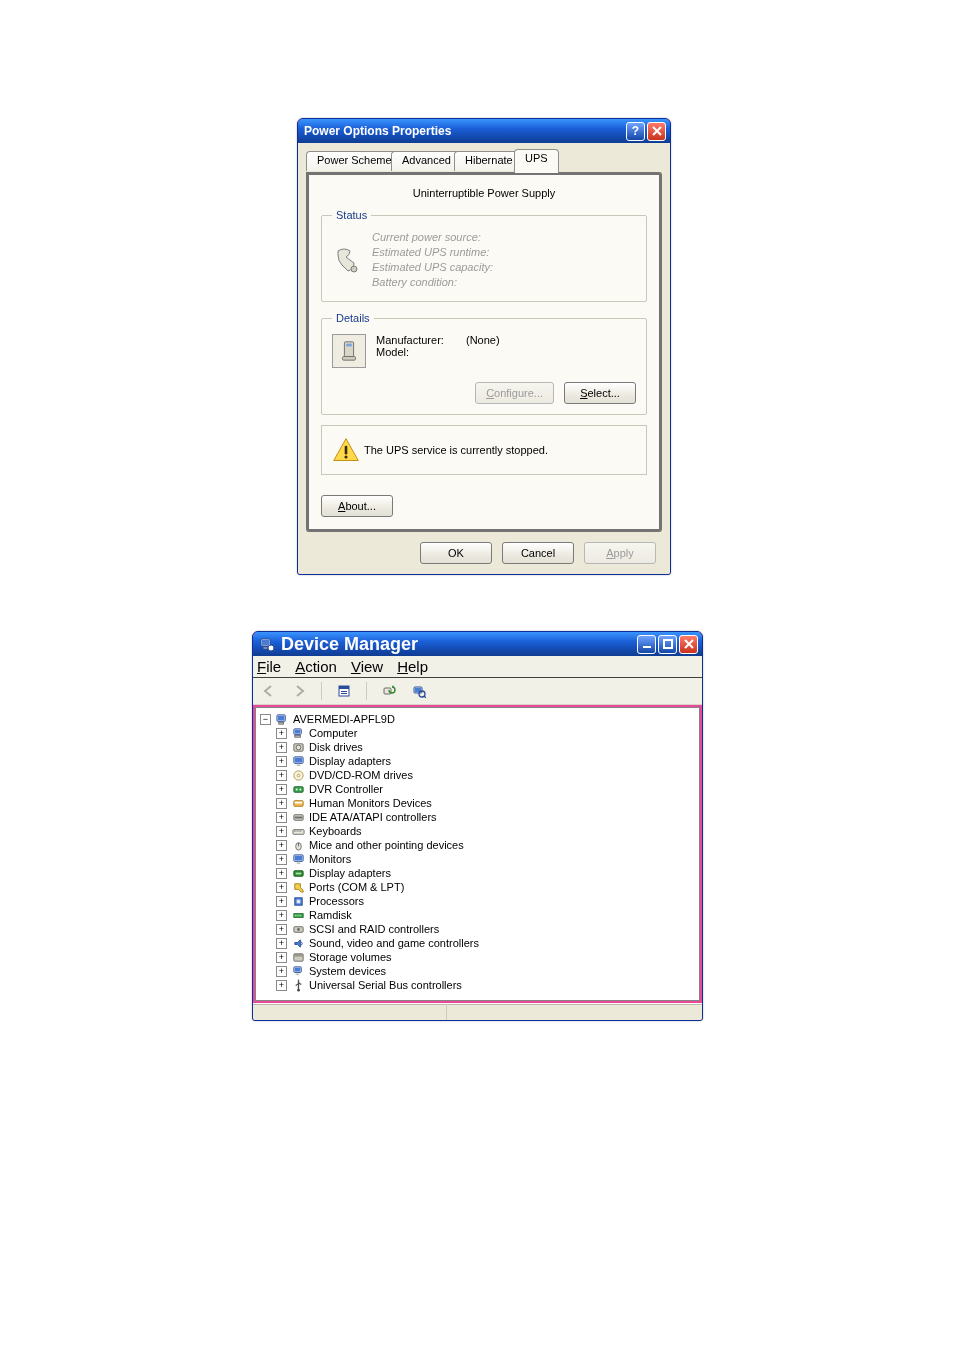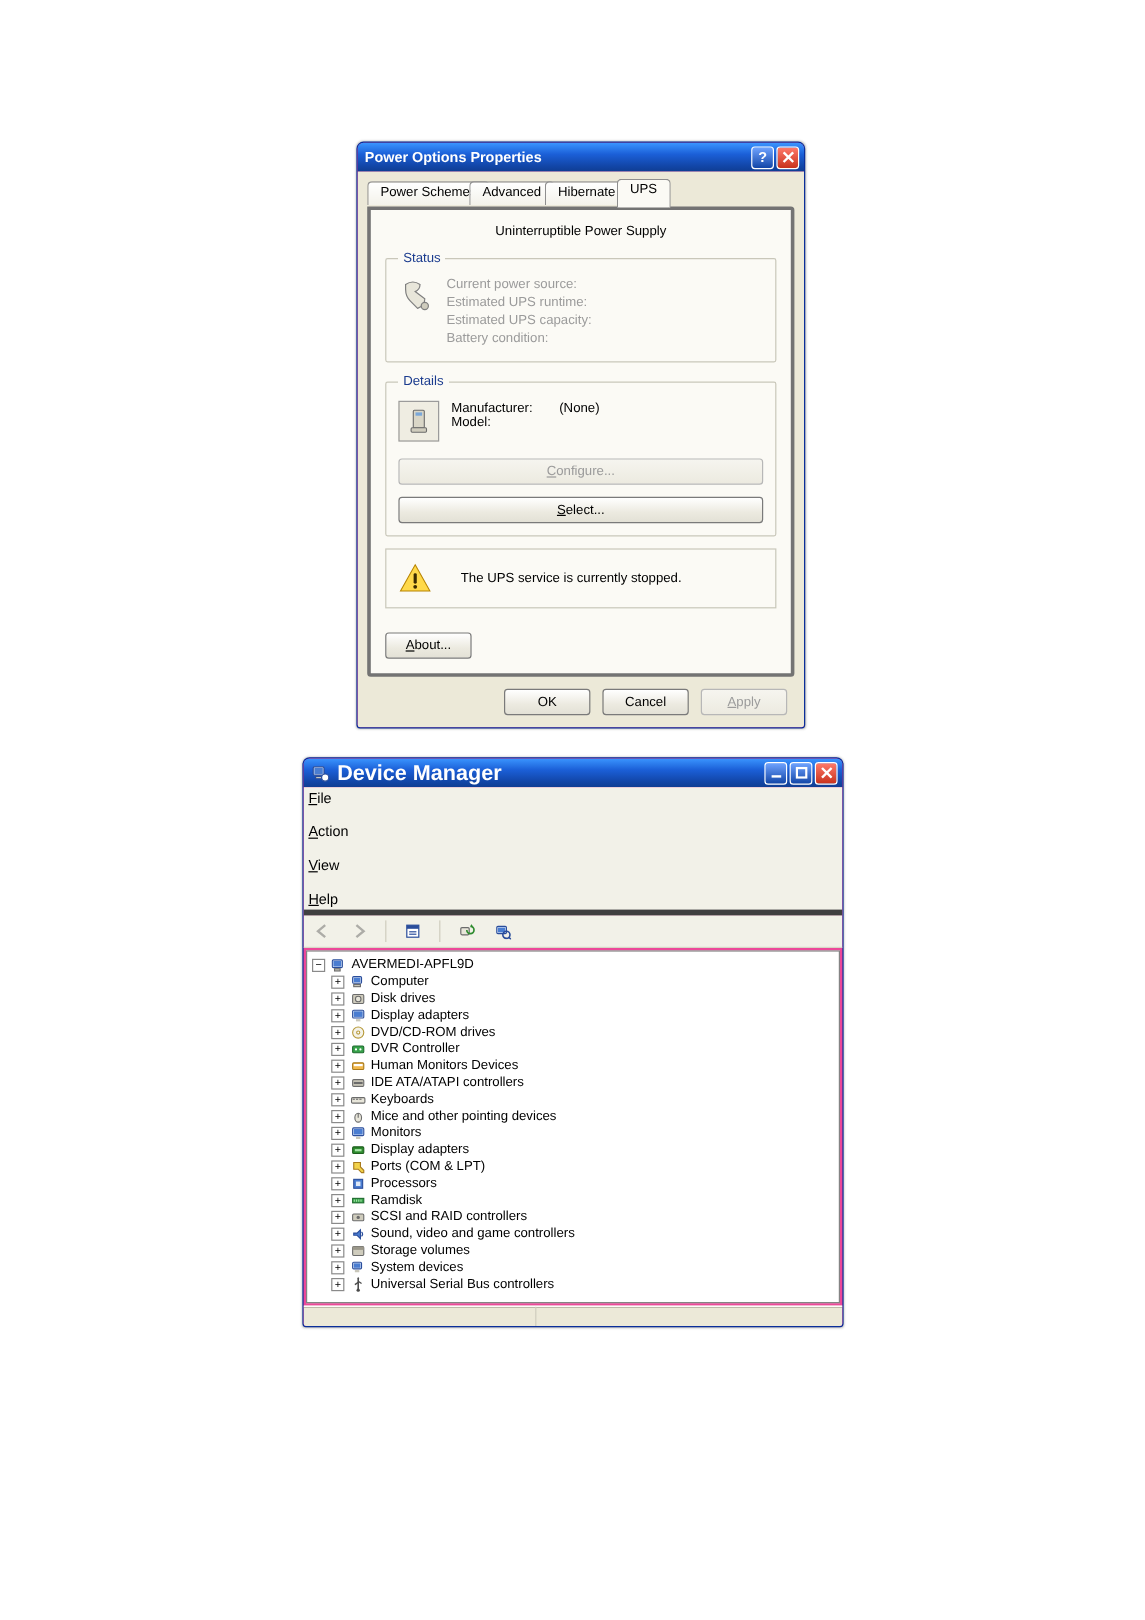--- a/index.html
+++ b/index.html
@@ -129,42 +129,42 @@
     color: #1a3b8e;
     font-size: 11px;
     padding: 0 4px;
   }
   .grey { color: #9b9b9b; }
   .icon-box {
     width: 32px; height: 32px;
     display: inline-flex; align-items: center; justify-content: center;
     vertical-align: top;
   }
-  .status-row { display: flex; align-items: flex-start; }
+  .status-row { display: flex; align-items: center; font-style: italic; }
   .status-lines { display: inline-block; margin-left: 8px; }
   .status-lines div { margin: 0 0 3px 0; }
 
   .details-grid { display: flex; align-items: flex-start; }
   .details-frameicon {
     width: 32px; height: 32px;
     border: 1px solid #9b9b9b;
     background: #efede2;
     display: flex; align-items: center; justify-content: center;
   }
   .details-text { margin-left: 10px; }
   .details-text .row { display: flex; gap: 18px; }
   .details-text .row .lab { min-width: 72px; }
-  .details-buttons { display:flex; justify-content:flex-end; gap:10px; margin-top:14px;flex-direction:column; }
+  .details-buttons { display:flex; justify-content:flex-end; gap:10px; margin-top:14px; }
 
   .warning-box {
     border: 1px solid #c9c7ba;
     padding: 10px;
     display: flex;
     align-items: center;
-    gap: 24px;
+    gap: 4px;
     margin-bottom: 10px;
   }
   .warn-icon {
     width: 28px; height: 28px;
   }
 
   .about-row { margin-top: 20px; }
   .dialog-buttons {
     display:flex;
     justify-content:flex-end;
@@ -178,23 +178,22 @@
   .dm-titleicon {
     width: 16px; height: 16px; margin-right: 6px;
     display: inline-flex; align-items: center; justify-content: center;
   }
 
   .menubar {
     background: #f2f1e8;
     display: flex;
     padding: 2px 4px;
     gap: 14px;
-    font-size: 12px;
-    border-bottom: 5px solid #404040;
-    flex-direction: column;
+    font-size: 15px;
+    border-bottom: 1px solid #404040;
   }
   .menuitem .ul { text-decoration: underline; }
 
   .toolbar {
     background: #f2f1e8;
     display: flex;
     align-items: center;
     padding: 2px 4px;
     gap: 6px;
     border-bottom: 1px solid #d9d6c7;

